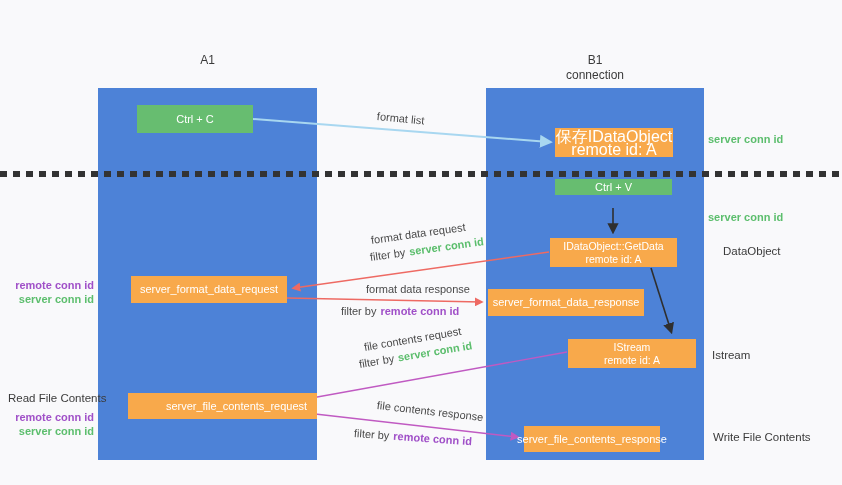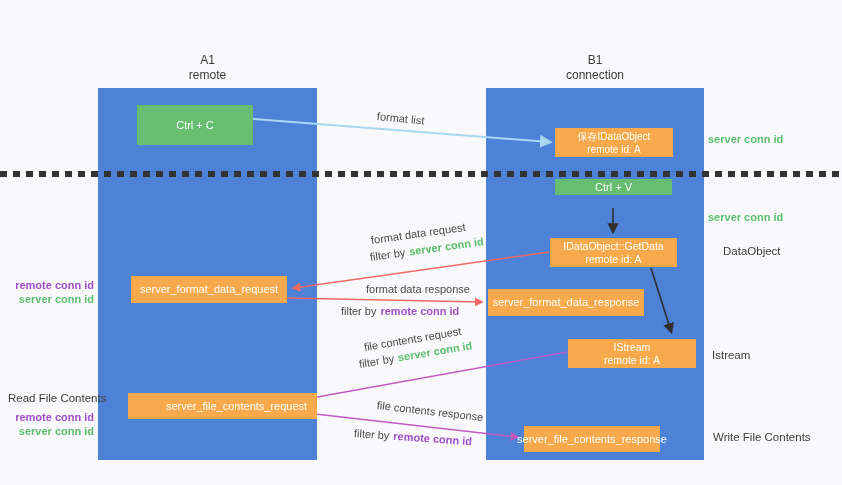--- a/index.html
+++ b/index.html
@@ -23,22 +23,22 @@
   .lane-a1{left:98px;top:88px;width:219px;height:372px;}
   .lane-b1{left:486px;top:88px;width:218px;height:372px;}
   
   .dashes{left:0;top:171px;width:842px;height:6px;z-index:5;
     background:repeating-linear-gradient(90deg,#333 0 7px,transparent 7px 13px);}
   
   .node{z-index:6;display:flex;flex-direction:column;align-items:center;justify-content:center;
     color:#fff;text-align:center;font-size:11px;line-height:13px;white-space:nowrap;}
   .green{background:var(--node-green,#67bd70);}
   .orange{background:var(--node-orange,#f8a94b);}
-  .n-ctrl-c{left:137px;top:105px;width:116px;height:40px;}
-  .n-save{left:555px;top:128px;width:118px;height:29px;font-size:10px;}
+  .n-ctrl-c{left:137px;top:105px;width:116px;height:28px;}
+  .n-save{left:555px;top:128px;width:118px;height:29px;font-size:16px;}
   .n-ctrl-v{left:555px;top:179px;width:117px;height:16px;}
   .n-getdata{left:550px;top:238px;width:127px;height:29px;font-size:10.5px;}
   .n-fmt-req{left:131px;top:276px;width:156px;height:27px;}
   .n-fmt-res{left:488px;top:289px;width:156px;height:27px;}
   .n-istream{left:568px;top:339px;width:128px;height:29px;font-size:10.5px;}
   .n-file-req{left:128px;top:393px;width:161px;height:26px;padding-left:28px;}
   .n-file-res{left:524px;top:426px;width:136px;height:26px;}
   
   .side{font-size:11.5px;color:var(--text-dark,#3e3e3e);white-space:nowrap;z-index:6;}
   .k-green{color:var(--text-green,#5cbe6d);font-weight:bold;}
@@ -68,21 +68,20 @@
   #arrows{position:absolute;left:0;top:0;width:842px;height:485px;z-index:6;pointer-events:none;}
 </style>
 </head>
 <body>
 
 <div id="canvas">
 
 
   <div class="abs lane-header lane-header-a1">
     <div>A1</div>
-    <div>remote</div>
   </div>
   <div class="abs lane-header lane-header-b1">
     <div>B1</div>
     <div>connection</div>
   </div>
 
   <div class="abs lane lane-a1"></div>
   <div class="abs lane lane-b1"></div>
 
   <div class="abs dashes"></div>

